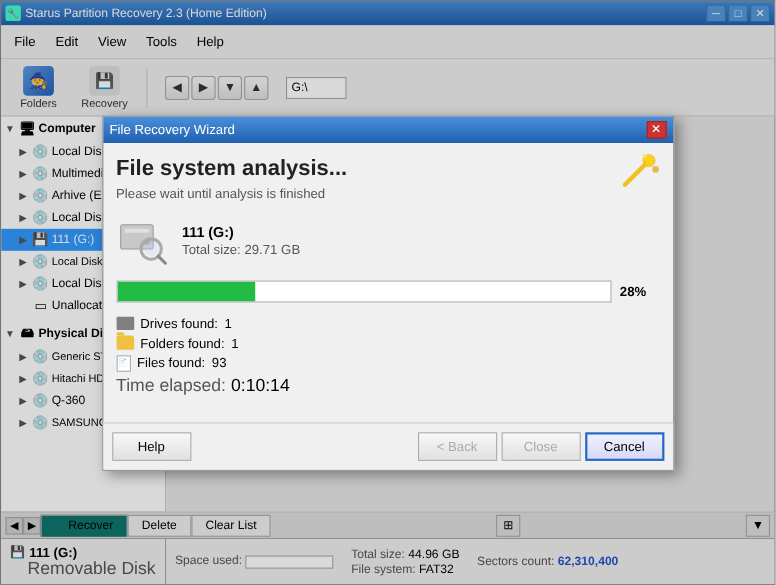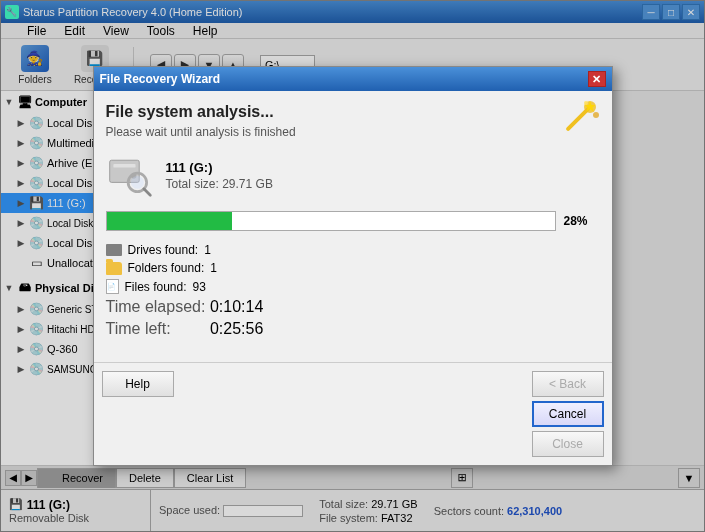--- a/index.html
+++ b/index.html
@@ -43,24 +43,24 @@
       border: 1px solid #3377bb;
       color: white;
       font-size: 10px;
       display: flex; align-items: center; justify-content: center;
       cursor: pointer;
     }
 
     
     .menu-bar {
       background: #f0f0f0;
-      height: 16px;
-      display: flex;
-      align-items: center;
-      padding: 0 18px;
+      height: 31px;
+      display: flex;
+      align-items: center;
+      padding: 0 4px;
       border-bottom: 1px solid #ccc;
       gap: 2px;
     }
     .menu-item {
       padding: 2px 8px;
       cursor: pointer;
       font-size: 12px;
     }
 
     
@@ -209,21 +209,21 @@
       display: flex; align-items: center; justify-content: center;
       font-size: 10px; cursor: pointer;
     }
     .bottom-tab {
       height: 20px; padding: 0 12px;
       background: #f0f0f0;
       border: 1px solid #aaa;
       display: flex; align-items: center; justify-content: center;
       font-size: 11px; cursor: pointer;
     }
-    .bottom-tab.active { background: #a3a3a3; border-bottom: none; padding-left: 24px; }
+    .bottom-tab.active { background: #0f766e; border-bottom: none; padding-left: 24px; }
     .bottom-icon-btn {
       width: 22px; height: 20px;
       background: #e0e0e0;
       border: 1px solid #aaa;
       display: flex; align-items: center; justify-content: center;
       font-size: 11px; cursor: pointer; margin-left: auto;
     }
 
     
     .dialog-overlay {
@@ -247,33 +247,33 @@
 
     .dialog-title-bar {
       background: linear-gradient(to bottom, #4a90d9, #2060b0);
       height: 24px;
       display: flex;
       align-items: center;
       justify-content: space-between;
       padding: 0 6px;
       color: white;
       font-size: 12px;
-      font-weight: bold;
+      font-weight: normal;
     }
     .dialog-close-btn {
       width: 18px; height: 16px;
       background: #cc3333;
       border: 1px solid #aa2222;
       color: white;
       display: flex; align-items: center; justify-content: center;
       cursor: pointer; font-size: 11px;
     }
 
     .dialog-heading {
-      font-size: 16px;
+      font-size: 20px;
       font-weight: bold;
       margin-bottom: 4px;
       color: #222;
     }
 
     .dialog-subtext {
       font-size: 12px;
       color: #555;
       margin-bottom: 12px;
     }
@@ -388,21 +388,21 @@
       padding: 0 12px;
     }
     .dialog-btn.primary {
       border: 2px solid #2266cc;
       background: linear-gradient(to bottom, #f0f0ff, #d8d8f8);
     }
     .dialog-btn.disabled {
       color: #aaa;
       cursor: default;
     }
-    .dialog-btn-group { display: flex; gap: 4px; flex-direction: column; }
+    .dialog-btn-group { display: flex; gap: 4px; }
 
     
     .space-bar {
       display: inline-block;
       width: 80px; height: 12px;
       background: white;
       border: 1px solid #aaa;
       vertical-align: middle;
     }
 
@@ -415,21 +415,21 @@
     }
   </style>
 </head>
 <body>
 
 <div class="main-window">
 
   <div class="title-bar">
     <div class="title-bar-left">
       <span class="title-icon">🔧</span>
-      <span>Starus Partition Recovery 4.0 (Home Edition)</span>
+      <span>Starus Partition Recovery 2.3 (Home Edition)</span>
     </div>
     <div class="title-buttons">
       <div class="title-btn">─</div>
       <div class="title-btn">□</div>
       <div class="title-btn close">✕</div>
     </div>
   </div>
 
   <div class="menu-bar">
     <div class="menu-item">File</div>
@@ -564,33 +564,33 @@
     <div class="bottom-icon-btn">⊞</div>
     <div class="bottom-icon-btn">▼</div>
   </div>
 
   <div class="status-bar">
     <div class="status-left">
       <div style="display:flex;align-items:center;gap:4px;">
         <span>💾</span>
         <span style="font-weight:bold;font-size:12px;">111 (G:)</span>
       </div>
-      <span style="color:#555;font-size:11px;">Removable Disk</span>
+      <span style="color:#555;font-size:16px;margin-left:16px;">Removable Disk</span>
     </div>
     <div class="status-main">
       <div class="status-group">
         <div>
           <span class="status-label">Space used:</span>
           <span class="space-bar"></span>
         </div>
       </div>
       <div class="status-group">
         <div>
           <span class="status-label">Total size:</span>
-          <span>29.71 GB</span>
+          <span>44.96 GB</span>
         </div>
         <div>
           <span class="status-label">File system:</span>
           <span>FAT32</span>
         </div>
       </div>
       <div class="status-group">
         <div>
           <span class="status-label">Sectors count:</span>
           <span style="color:#2255cc;font-weight:bold;">62,310,400</span>
@@ -671,31 +671,27 @@
           <span>Files found:</span>
           <span>93</span>
         </div>
       </div>
 
       <div class="time-info">
         <div class="time-row">
           <span class="time-label">Time elapsed:</span>
           <span>0:10:14</span>
         </div>
-        <div class="time-row">
-          <span class="time-label">Time left:</span>
-          <span>0:25:56</span>
-        </div>
       </div>
 
     </div>
 
     <div class="dialog-footer">
       <div class="dialog-btn">Help</div>
       <div class="dialog-btn-group">
         <div class="dialog-btn disabled">&lt; Back</div>
+        <div class="dialog-btn disabled">Close</div>
         <div class="dialog-btn primary">Cancel</div>
-        <div class="dialog-btn disabled">Close</div>
       </div>
     </div>
 
   </div>
 </div>
 
 </body></html>

